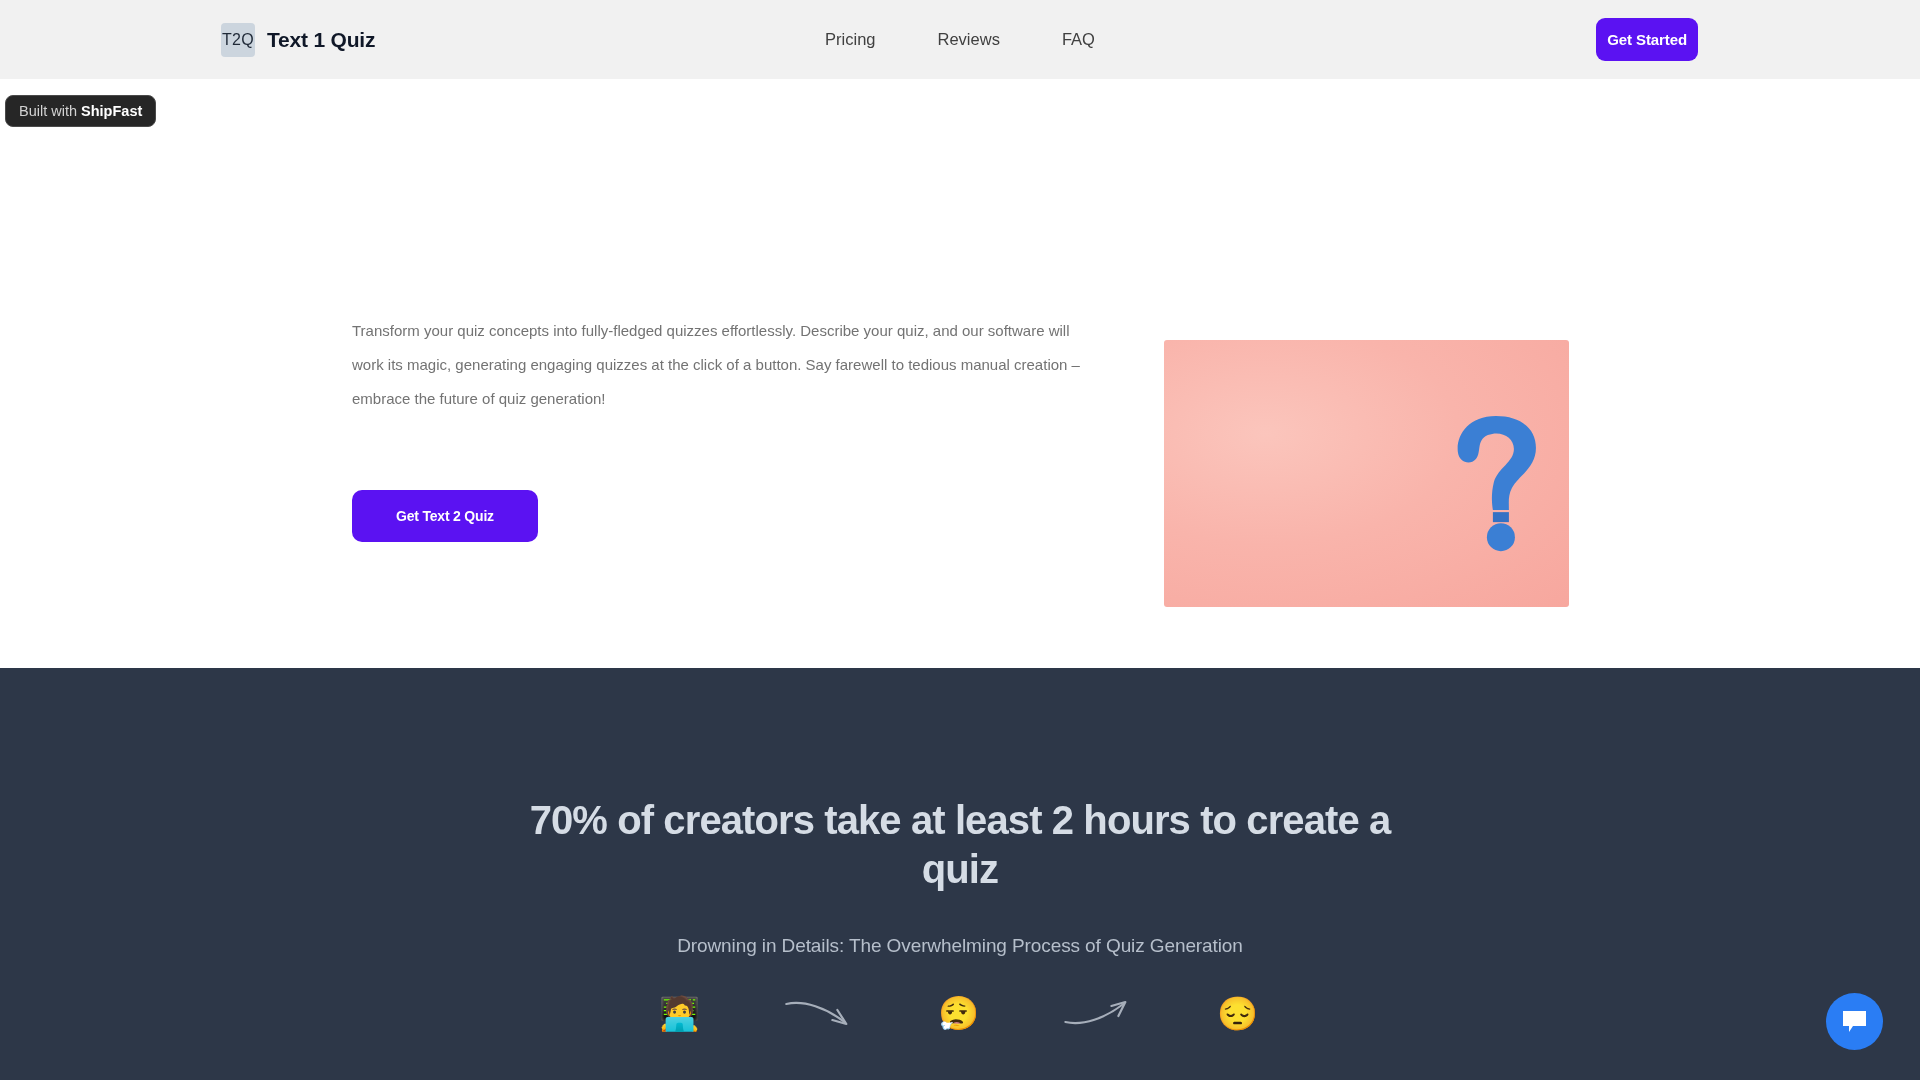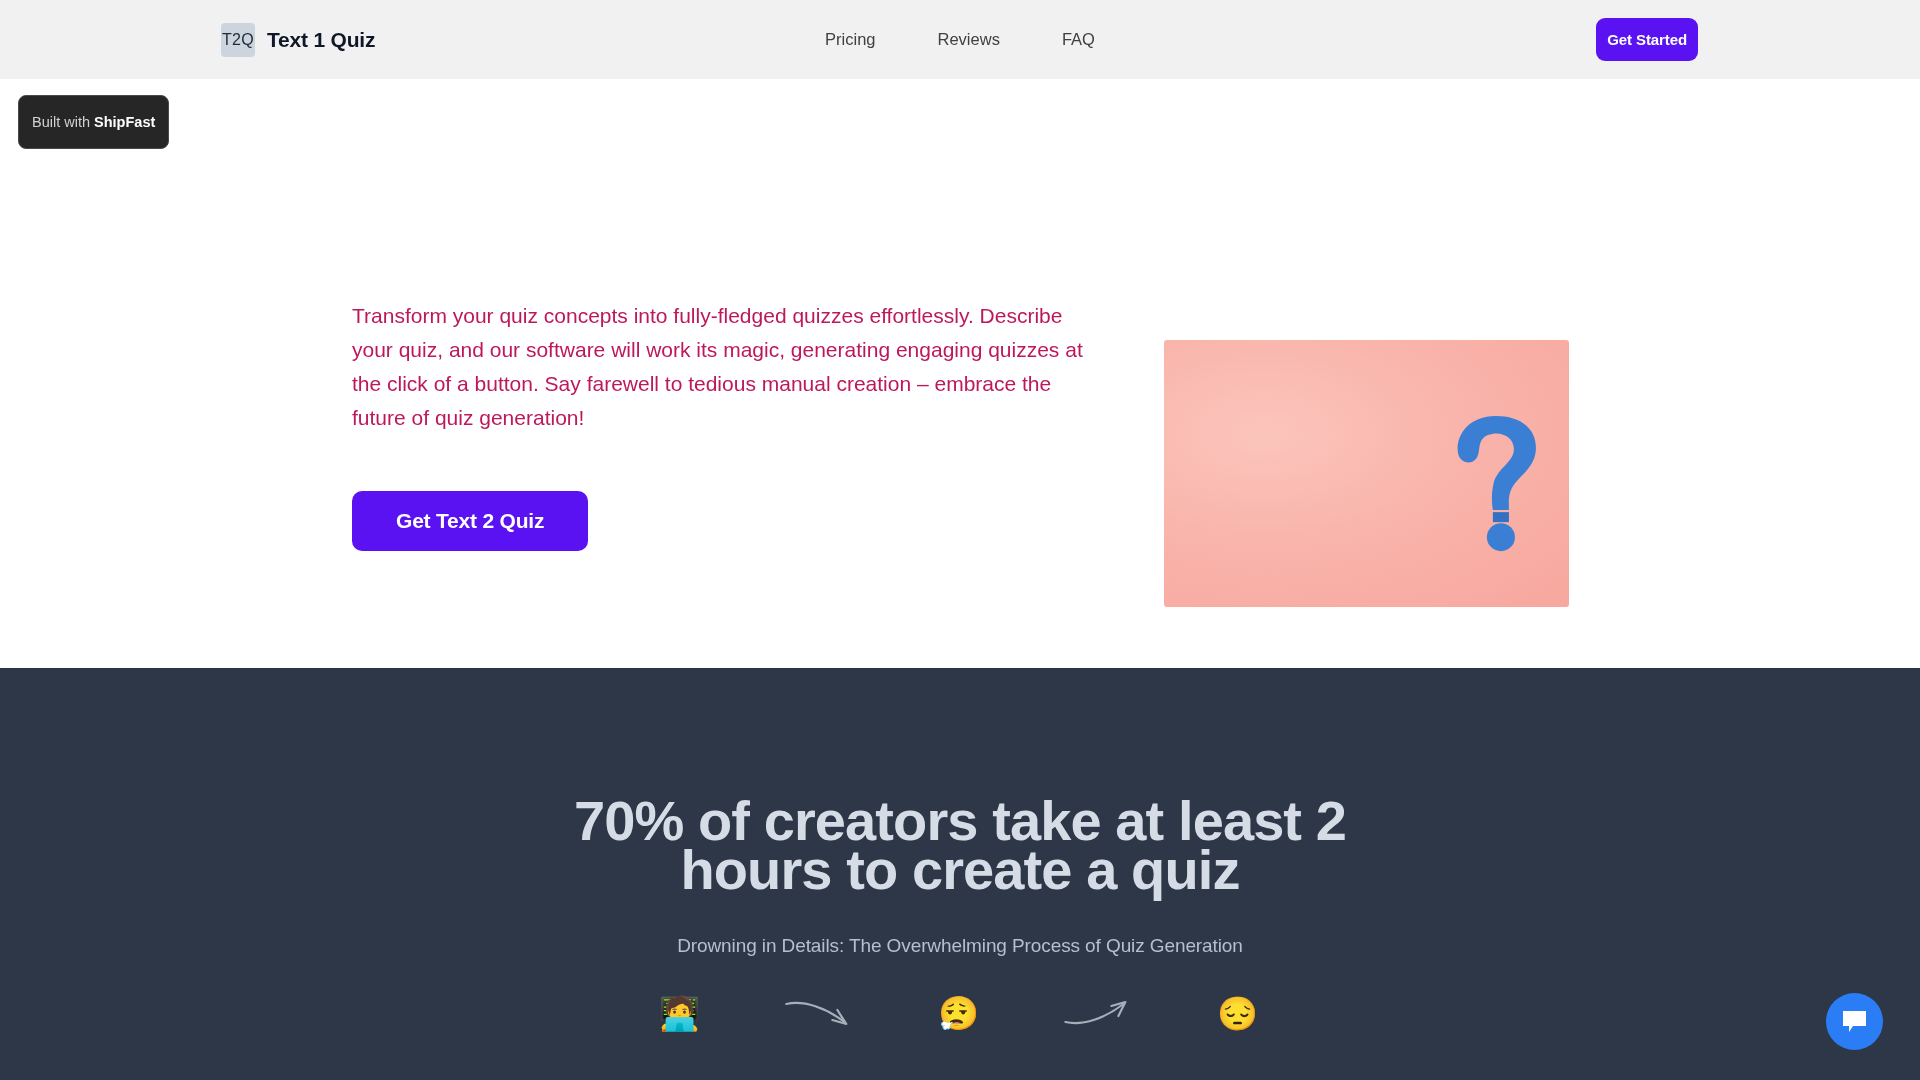--- a/index.html
+++ b/index.html
@@ -84,26 +84,26 @@
     border-radius: 9px;
     padding: 13px 11px;
     cursor: pointer;
     font-family: "Liberation Sans", sans-serif;
     letter-spacing: -0.1px;
   }
 
   
   .shipfast-badge {
     position: absolute;
-    left: 18px;
+    left: 5px;
     top: 95px;
     background: #262626;
     border: 1px solid #4a4a4a;
     border-radius: 8px;
-    padding: 18px 13px;
+    padding: 7px 13px;
     font-size: 14.5px;
     color: #d2d2d2;
     white-space: nowrap;
     cursor: pointer;
     z-index: 50;
   }
   .shipfast-badge b { color: #ffffff; font-weight: bold; }
 
   
   .hero {
@@ -121,32 +121,32 @@
 
   .hero-title {
     font-size: 55px;
     line-height: 60px;
     font-weight: bold;
     color: #20293a;
     letter-spacing: -1.4px;
   }
 
   .hero-desc {
-    margin-top: 18px;
-    font-size: 21px;
+    margin-top: 33px;
+    font-size: 15px;
     line-height: 34px;
-    color: #be185d;
+    color: #737373;
     width: 735px;
   }
 
   .hero-cta {
-    margin-top: 56px;
+    margin-top: 74px;
     background: #5b12f2;
     color: #ffffff;
-    font-size: 21px;
+    font-size: 14px;
     font-weight: bold;
     border: none;
     border-radius: 10px;
     padding: 18px 44px;
     cursor: pointer;
     font-family: "Liberation Sans", sans-serif;
     letter-spacing: -0.2px;
   }
 
   .hero-image {
@@ -178,21 +178,21 @@
     overflow: hidden;
   }
 
   .problem-title {
     position: absolute;
     top: 128px;
     left: 50%;
     transform: translateX(-50%);
     width: 900px;
     text-align: center;
-    font-size: 56px;
+    font-size: 40px;
     line-height: 49px;
     font-weight: bold;
     color: #d5dce5;
     letter-spacing: -0.9px;
   }
 
   .problem-subtitle {
     position: absolute;
     top: 267px;
     left: 50%;

